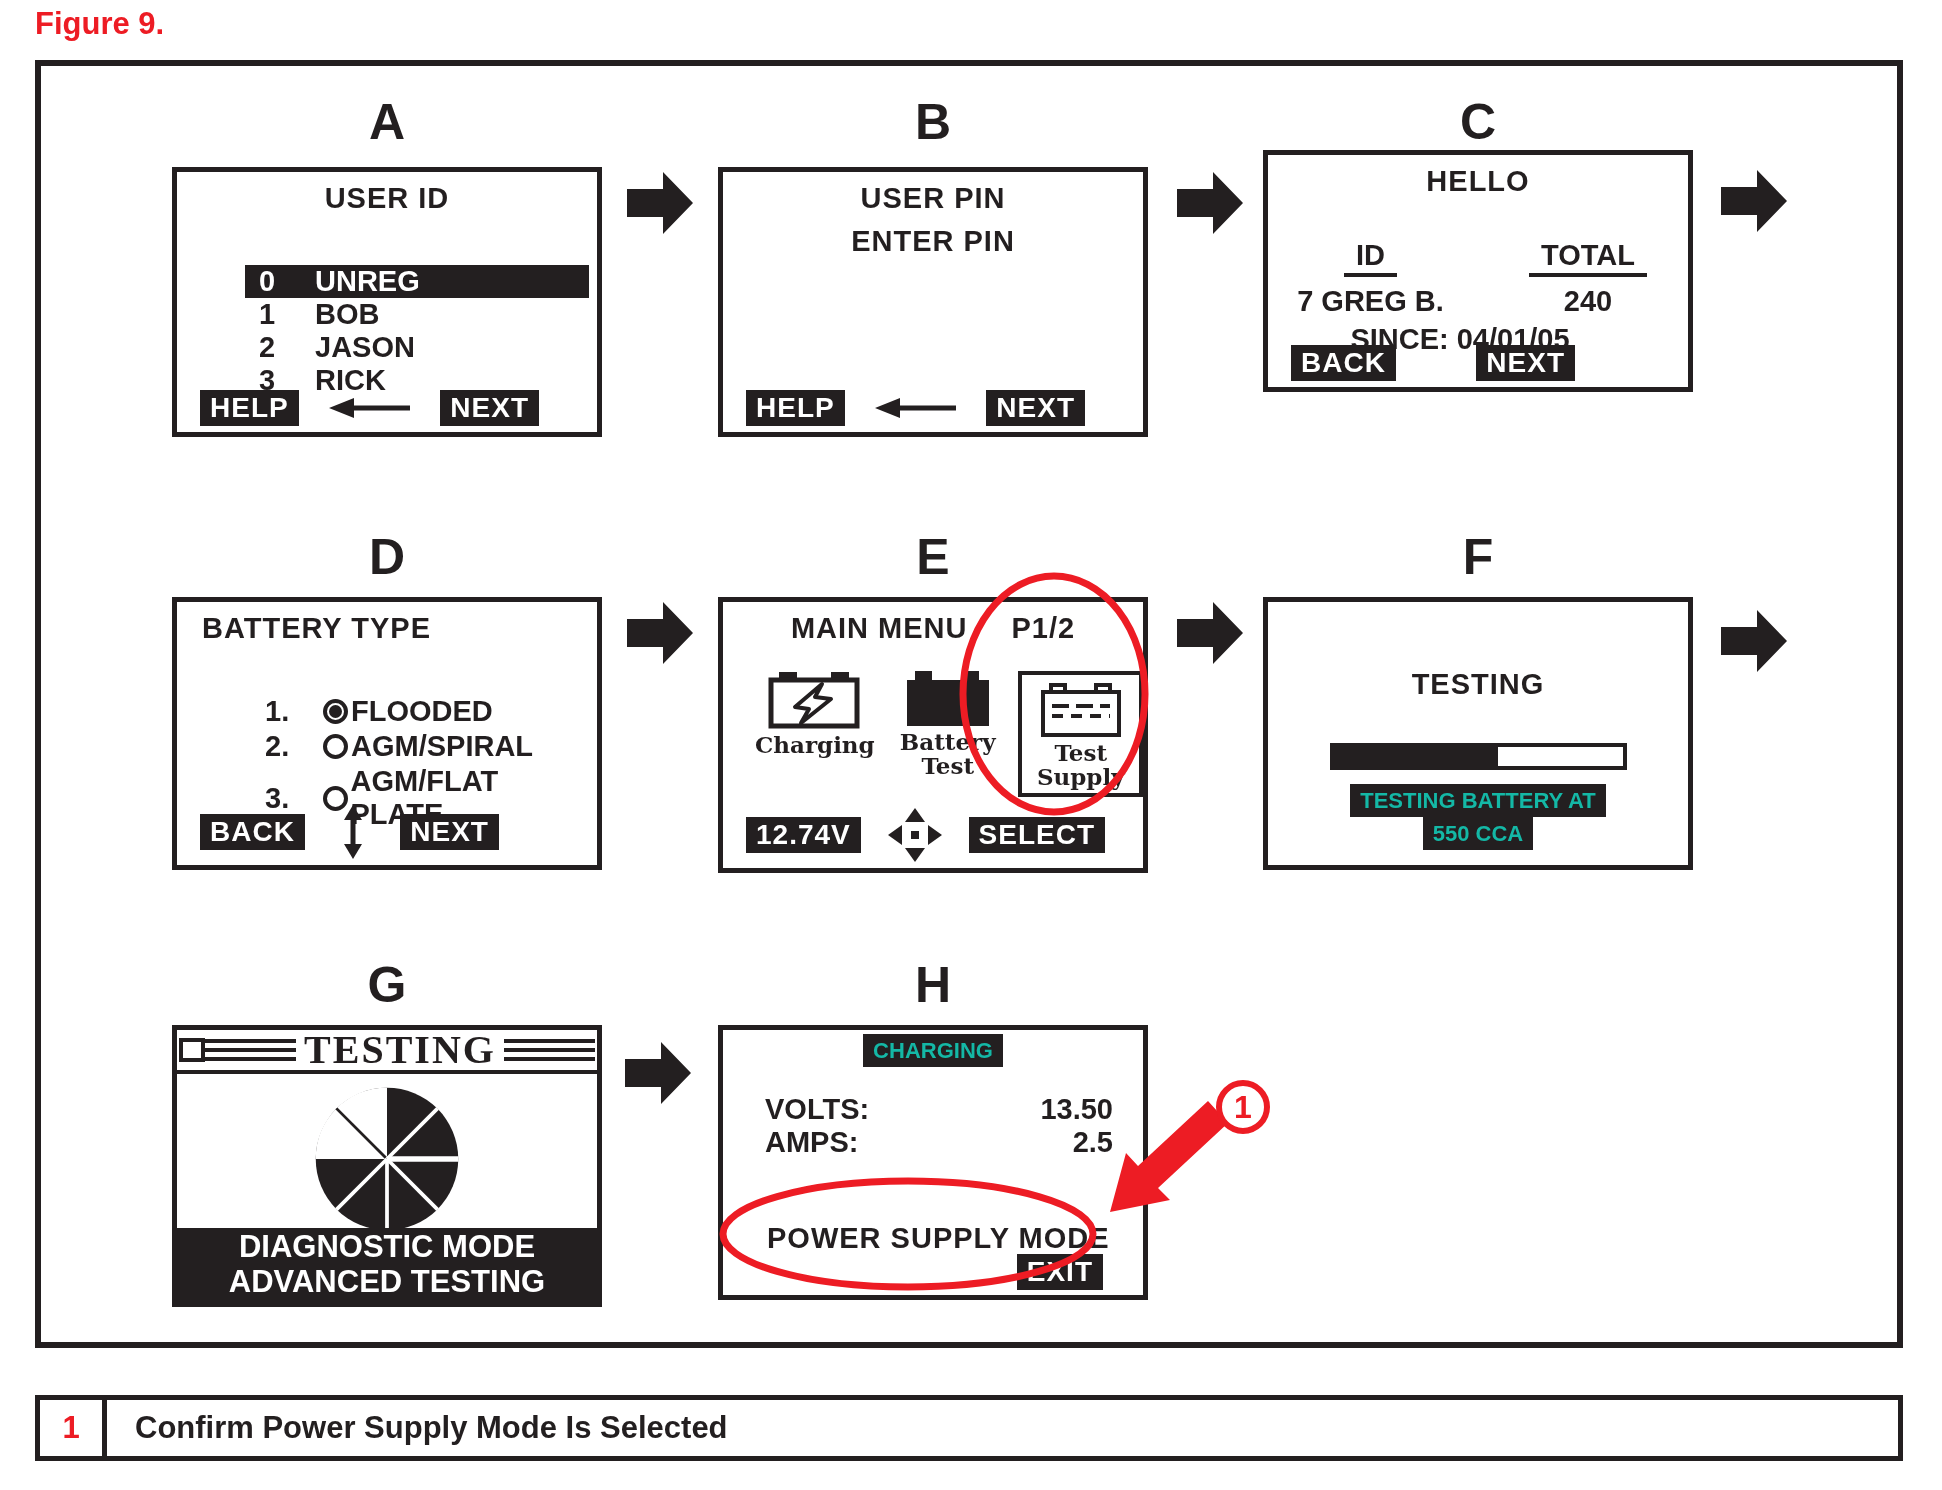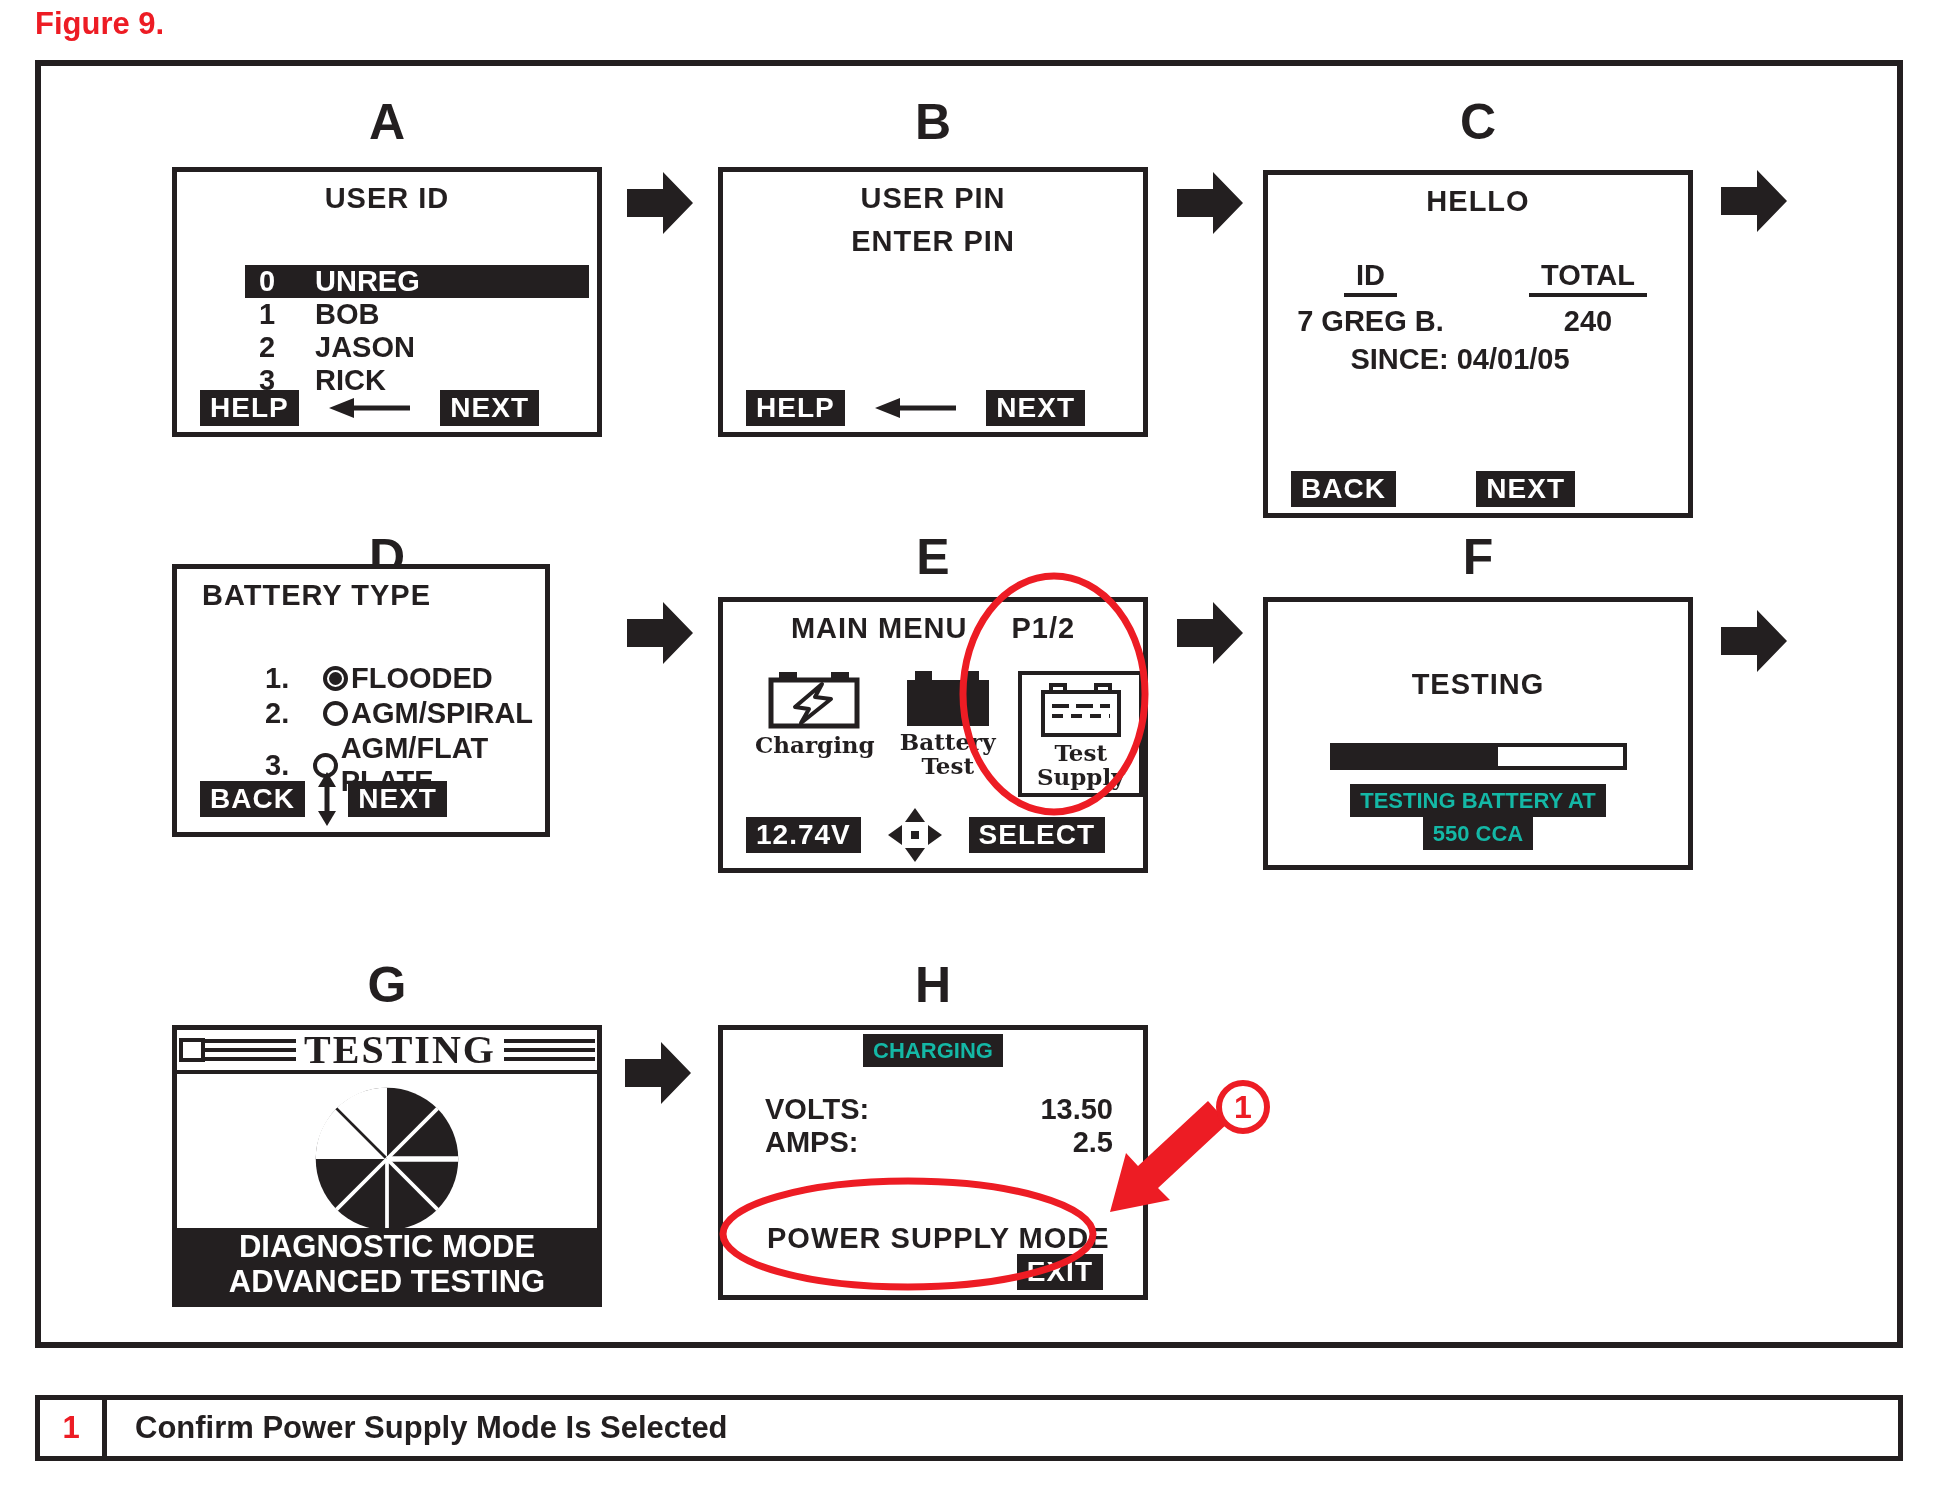--- a/index.html
+++ b/index.html
@@ -128,40 +128,40 @@
     <div class="navbar" style="left:23px;right:58px">
       <span class="btn">HELP</span>
       <svg width="85" height="26" viewBox="0 0 85 26">
         <line x1="22" y1="13" x2="83" y2="13" stroke="#231f20" stroke-width="5"></line>
         <polygon points="2,13 27,3 27,23" fill="#231f20"></polygon>
       </svg>
       <span class="btn">NEXT</span>
     </div>
   </div>
 
-  <div class="box col3" style="top:170px;width:430px;height:348px">
+  <div class="box col3" style="top:150px;width:430px;height:242px">
     <div class="scr-title">HELLO</div>
     <div class="c-cols">
       <div class="c-col" style="width:175px">
         <div class="c-head">ID</div>
         <div class="c-val">7 GREG B.</div>
       </div>
       <div class="c-col" style="width:150px">
         <div class="c-head">TOTAL</div>
         <div class="c-val">240</div>
       </div>
     </div>
     <div class="c-since">SINCE: 04/01/05</div>
     <div class="navbar" style="left:23px;right:0">
       <span class="btn">BACK</span>
       <span class="btn" style="margin-right:113px">NEXT</span>
     </div>
   </div>
 
-  <div class="box col1" style="top:564px;width:378px;height:273px">
+  <div class="box col1" style="top:597px;width:430px;height:273px">
     <div class="scr-title" style="text-align:left;margin-left:25px">BATTERY TYPE</div>
     <div class="opt-list">
       <div class="opt-row">
         <span class="opt-num">1.</span>
         <span class="radio on"></span>
         <span>FLOODED</span>
       </div>
       <div class="opt-row">
         <span class="opt-num">2.</span>
         <span class="radio"></span>

